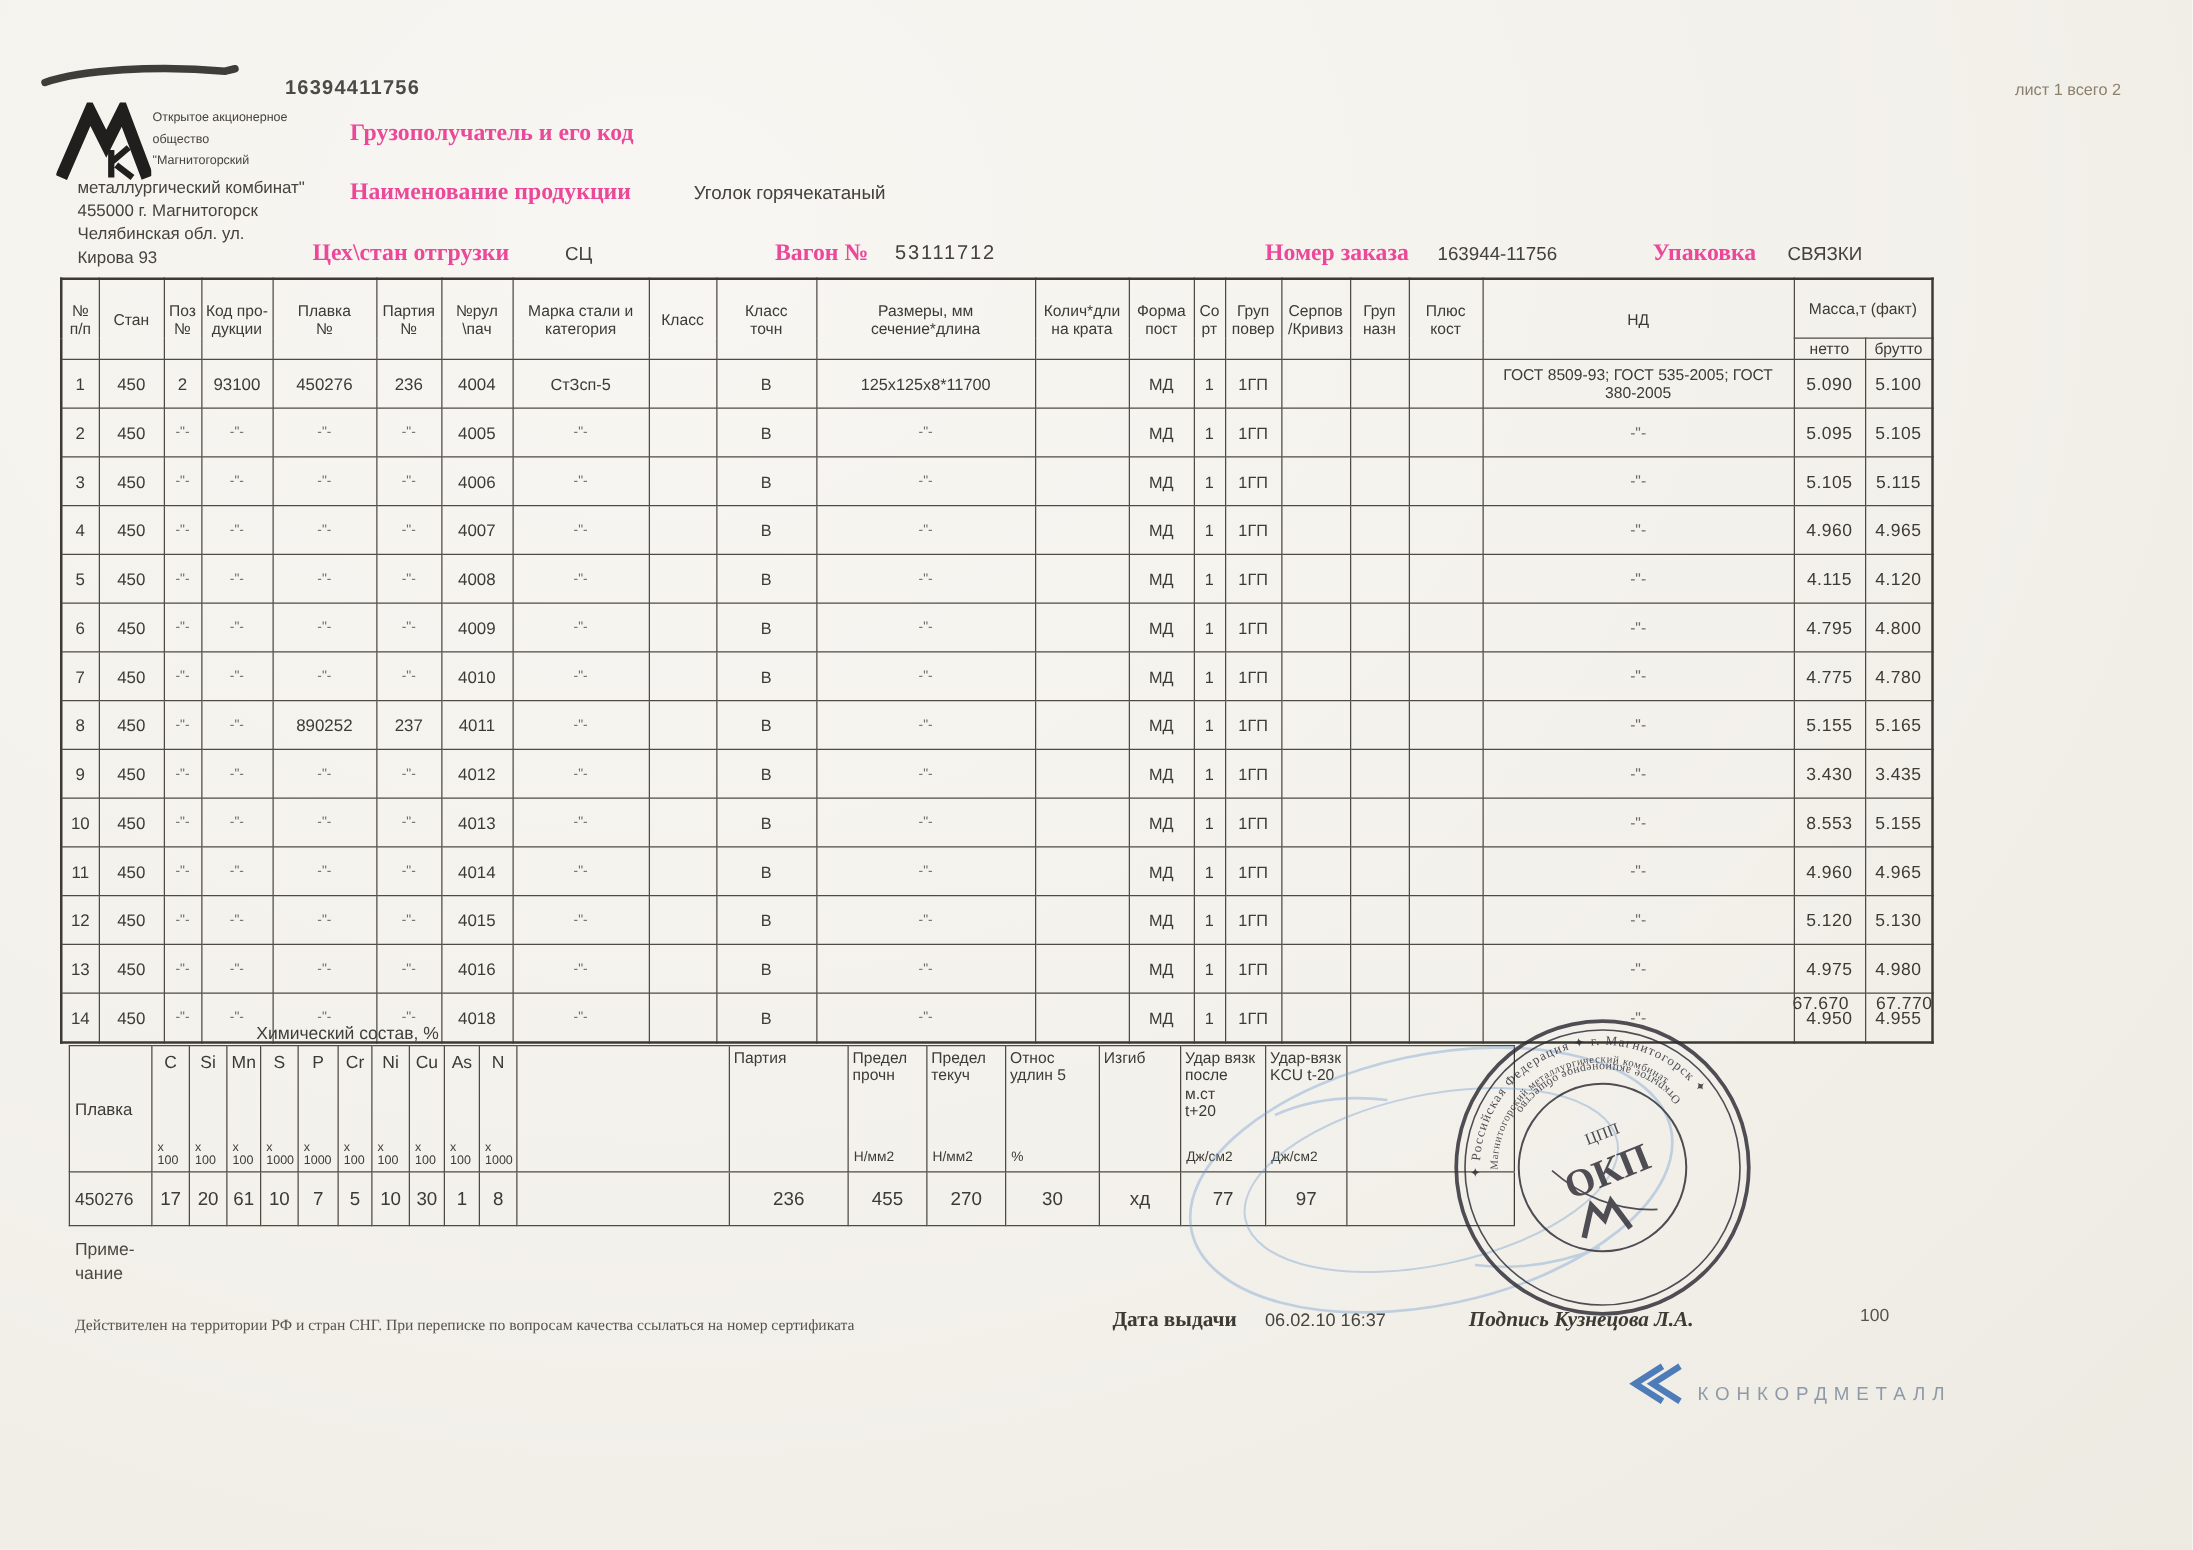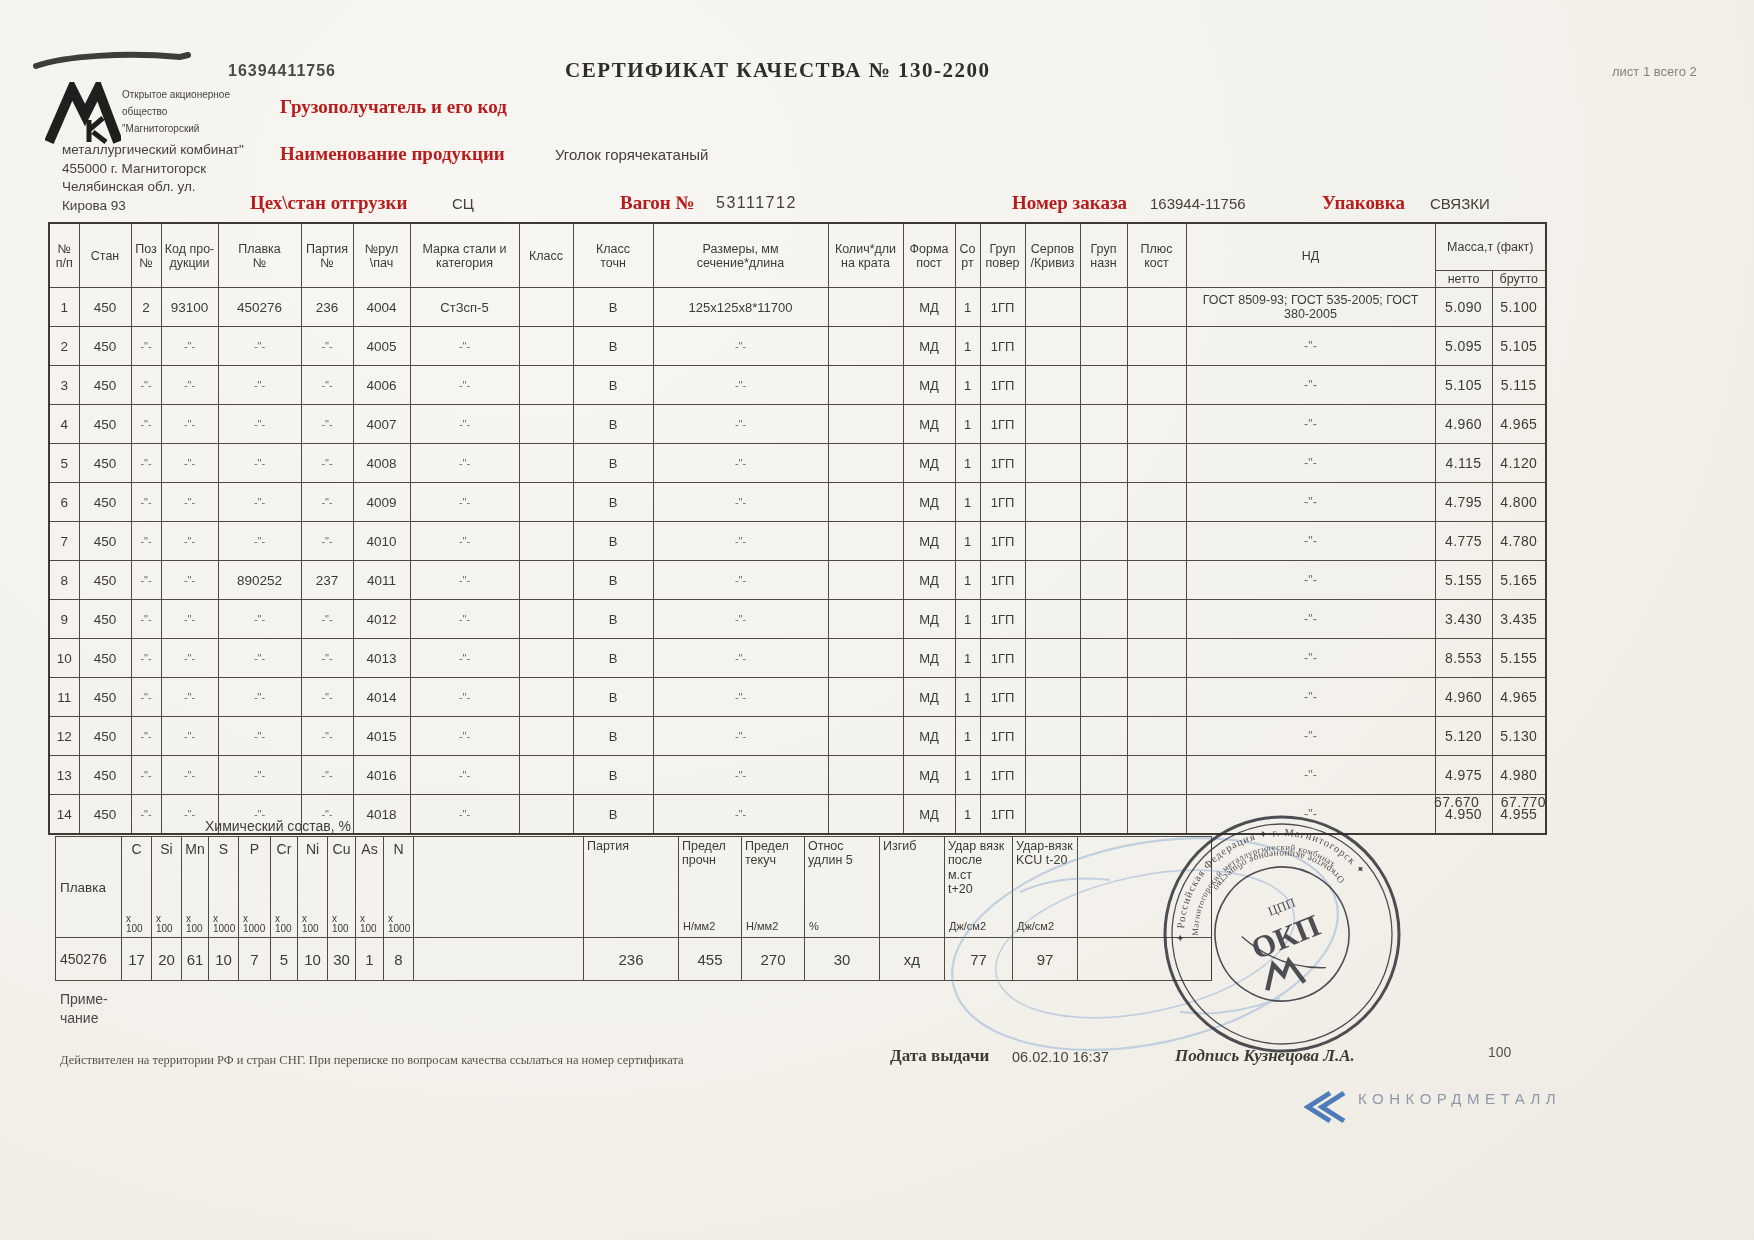--- a/index.html
+++ b/index.html
@@ -16,21 +16,21 @@
   .serif{font-family:"Liberation Serif", serif;}
   .b{font-weight:bold;}
   .pre{white-space:pre-line;}
 
   
   .doc-number{left:228px;top:62px;font-size:16px;letter-spacing:1px;color:#4c4a44;font-weight:bold;}
   .title{left:565px;top:58px;font-size:21px;letter-spacing:1.5px;color:#2e2d28;}
   .sheet{left:1612px;top:64px;font-size:13px;color:#8b7f6e;}
   .company1{left:122px;top:86px;font-size:10px;line-height:17px;color:#45433c;}
   .company2{left:62px;top:141px;font-size:13.5px;line-height:18.5px;color:#45433c;}
-  .lbl{font-size:19px;color:#b91c1c;}
+  .lbl{font-size:19px;color:#ec4899;}
   .val{font-size:15px;color:#43413a;}
 
   
   table{border-collapse:collapse;table-layout:fixed;}
   .mt{left:48px;top:222px;width:1497px;border:2px solid #3c3a33;}
   .mt th,.mt td{
     border:1px solid #4d4b43;
     font-size:12.5px;text-align:center;vertical-align:middle;
     padding:1px 2px;color:#3c3b34;overflow:hidden;
   }
@@ -63,37 +63,36 @@
 
   
   .note{left:60px;top:990px;font-size:14px;line-height:19px;color:#494842;}
   .fine{left:60px;top:1050px;width:780px;font-size:12.5px;line-height:21px;color:#55534b;
     font-family:"Liberation Serif",serif;}
   .date-lbl{left:890px;top:1046px;font-size:17px;}
   .date-val{left:1012px;top:1049px;font-size:14.5px;color:#45443d;}
   .sign{left:1175px;top:1046px;font-size:17px;font-style:italic;}
   .pagenum{left:1488px;top:1044px;font-size:14px;color:#55534b;}
 
-  .brand{left:1300px;top:1090px;display:flex;align-items:flex-start;gap:10px;}
+  .brand{left:1300px;top:1090px;display:flex;align-items:flex-end;gap:10px;}
   .brand-name{font-size:15px;letter-spacing:5.5px;color:#8e9aa8;}
 
   .stamp{opacity:.82;transform:rotate(-12deg);}
   svg text{font-family:"Liberation Serif",serif;}
 </style>
 </head>
 <body>
 
 <div id="page">
 
   <svg class="abs" style="left:30px;top:48px" width="170" height="28" viewBox="0 0 170 28">
     <path d="M6,18 C35,8 95,4 150,9 l8,-2" fill="none" stroke="#1d1c1a" stroke-width="6" stroke-linecap="round" opacity=".85"></path>
   </svg>
 
   <div class="abs doc-number">16394411756</div>
-  <div class="abs title serif b">СЕРТИФИКАТ КАЧЕСТВА № 130-2200</div>
   <div class="abs sheet">лист 1 всего 2</div>
 
   <svg class="abs" style="left:45px;top:82px" width="76" height="64" viewBox="0 0 76 64">
     <path d="M4,60 L27,7 L40,33 L53,7 L73,60" fill="none" stroke="#201f1d" stroke-width="10" stroke-linejoin="miter"></path>
     <path d="M44,38 L44,60 M44,48 L58,36 M48,50 L61,60" fill="none" stroke="#201f1d" stroke-width="5"></path>
   </svg>
   <div class="abs company1 pre">Открытое акционерное
 общество
 "Магнитогорский</div>
   <div class="abs company2 pre">металлургический комбинат"

